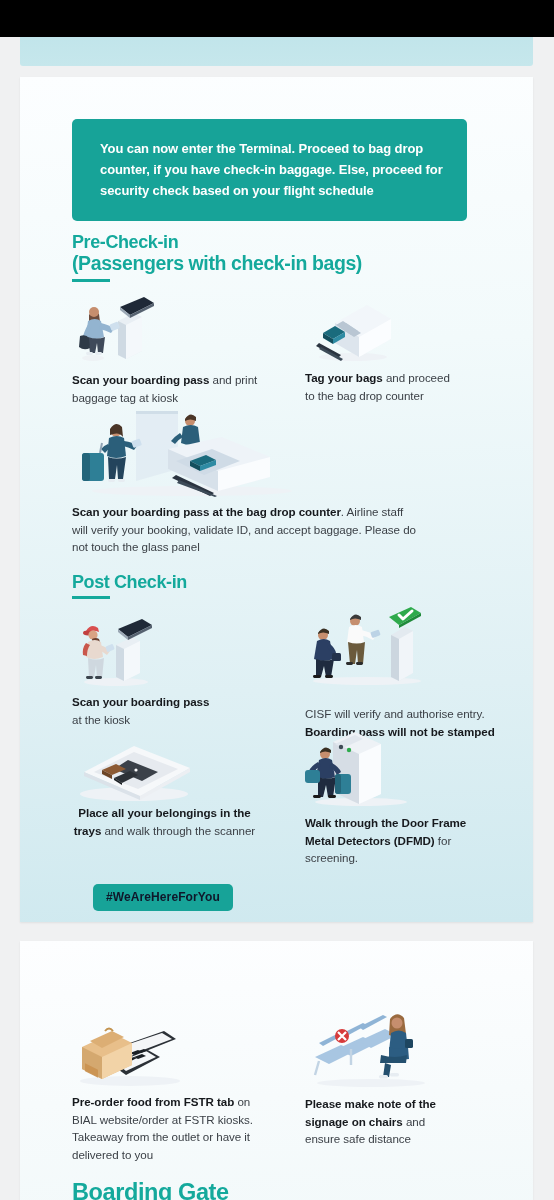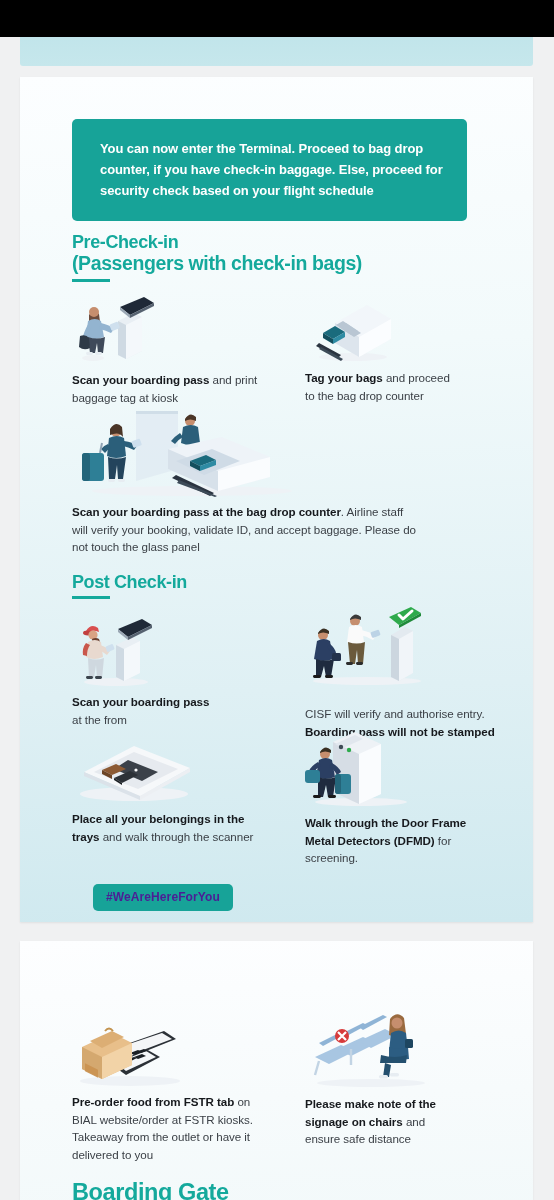--- a/index.html
+++ b/index.html
@@ -101,21 +101,21 @@
   }
   .step-text b { color: #16191d; font-weight: bold; }
 
   .art { position: relative; }
 
   
   .hashtag {
     position: absolute;
     top: 807px; left: 73px;
     background: #17a398;
-    color: #4c1d95;
+    color: #0f172a;
     font-size: 12px;
     font-weight: bold;
     padding: 6px 13px 7px;
     border-radius: 5px;
     letter-spacing: 0.1px;
   }
 </style>
 </head>
 <body>
 
@@ -265,21 +265,21 @@
         <path d="M16 27 q7 -4 13 0 l2 15 q-9 4 -17 0 z" fill="#e8d9cf"></path>
         <path d="M14 28 q-4 5 -3 12 l4 1 q0 -7 3 -11 z" fill="#c9574b"></path>
         <path d="M28 30 q7 2 10 6 l-3 4 q-5 -4 -9 -5 z" fill="#e8d9cf"></path>
         <rect x="34" y="30" width="8" height="6" rx="1.4" fill="#cfe0ee" transform="rotate(-22 38 33)"></rect>
         <path d="M16 43 q8 3 16 0 l-2 20 -5 0 -1 -13 -2 13 -5 0 z" fill="#cfd8df"></path>
         <rect x="14" y="61" width="7" height="3" rx="1.4" fill="#3b444d"></rect>
         <rect x="23" y="61" width="7" height="3" rx="1.4" fill="#3b444d"></rect>
       </svg>
     </div>
     <div class="step-text" style="margin-top:6px;">
-      <b>Scan your boarding pass</b><span> at the from</span>
+      <b>Scan your boarding pass</b><span> at the kiosk</span>
     </div>
   </div>
 
   <div class="step" style="top:528px; left:285px; width:215px;">
     <div class="art" style="height:82px;">
       <svg width="150" height="82" viewBox="0 0 150 82">
         <ellipse cx="62" cy="76" rx="54" ry="4" fill="#eef2f6"></ellipse>
 
         <polygon points="86,30 100,22 108,26 108,68 94,76 86,72" fill="#e3eaf0"></polygon>
         <polygon points="86,30 94,34 94,76 86,72" fill="#ccd6df"></polygon>
@@ -325,21 +325,21 @@
         <polygon points="56,18 86,30 70,39 42,27" fill="#3b4149"></polygon>
         <circle cx="64" cy="28" r="1.6" fill="#ffffff"></circle>
 
         <polygon points="30,28 44,22 54,27 40,33" fill="#8c5a34"></polygon>
         <polygon points="30,28 40,33 40,37 30,32" fill="#6d4526"></polygon>
 
         <polygon points="42,36 58,29 66,33 50,41" fill="#2c3137"></polygon>
         <polygon points="42,36 50,41 50,43 42,38" fill="#1d2125"></polygon>
       </svg>
     </div>
-    <div class="step-text" style="margin-top:6px;">
+    <div class="step-text" style="text-align:center;">
       <b>Place all your belongings in the trays</b><span> and walk through the scanner</span>
     </div>
   </div>
 
   <div class="step" style="top:655px; left:285px; width:175px;">
     <div class="art" style="height:76px;">
       <svg width="130" height="76" viewBox="0 0 130 76">
         <ellipse cx="56" cy="70" rx="46" ry="4" fill="#eef2f6"></ellipse>
 
         <polygon points="28,10 50,0 76,12 76,62 54,72 28,60" fill="#eef2f6"></polygon>

